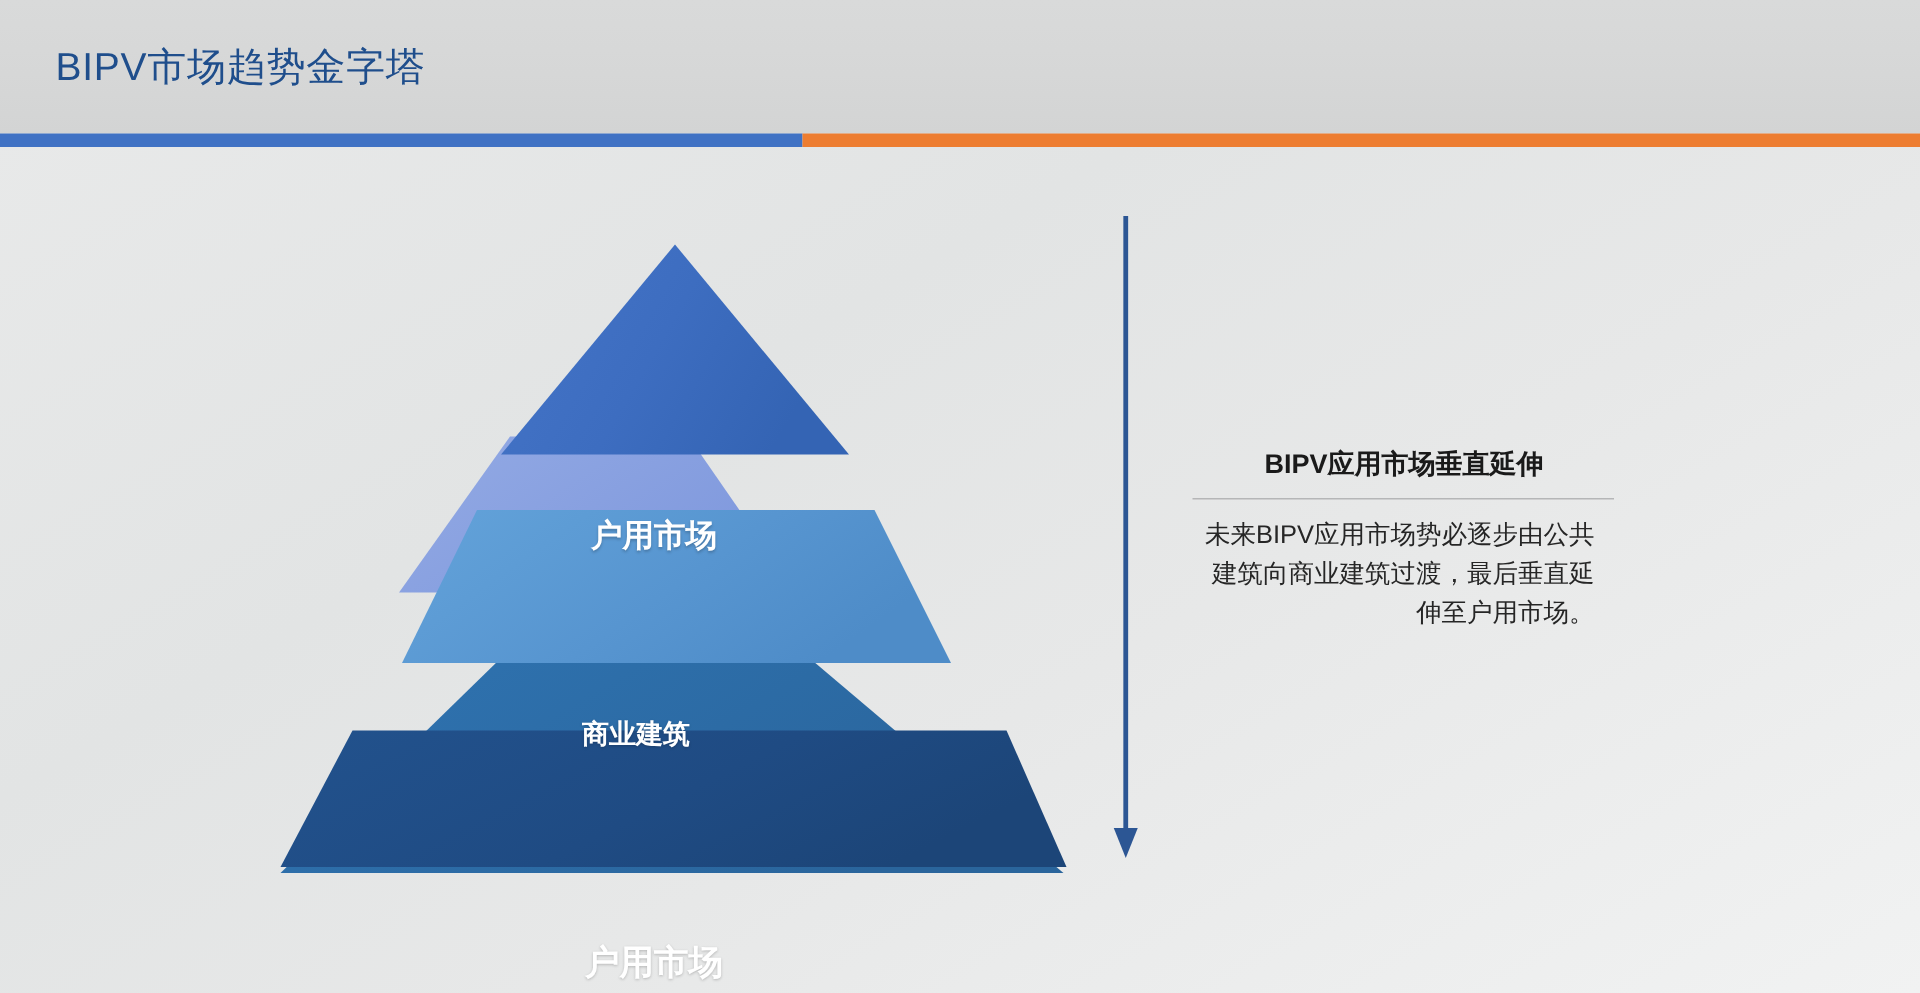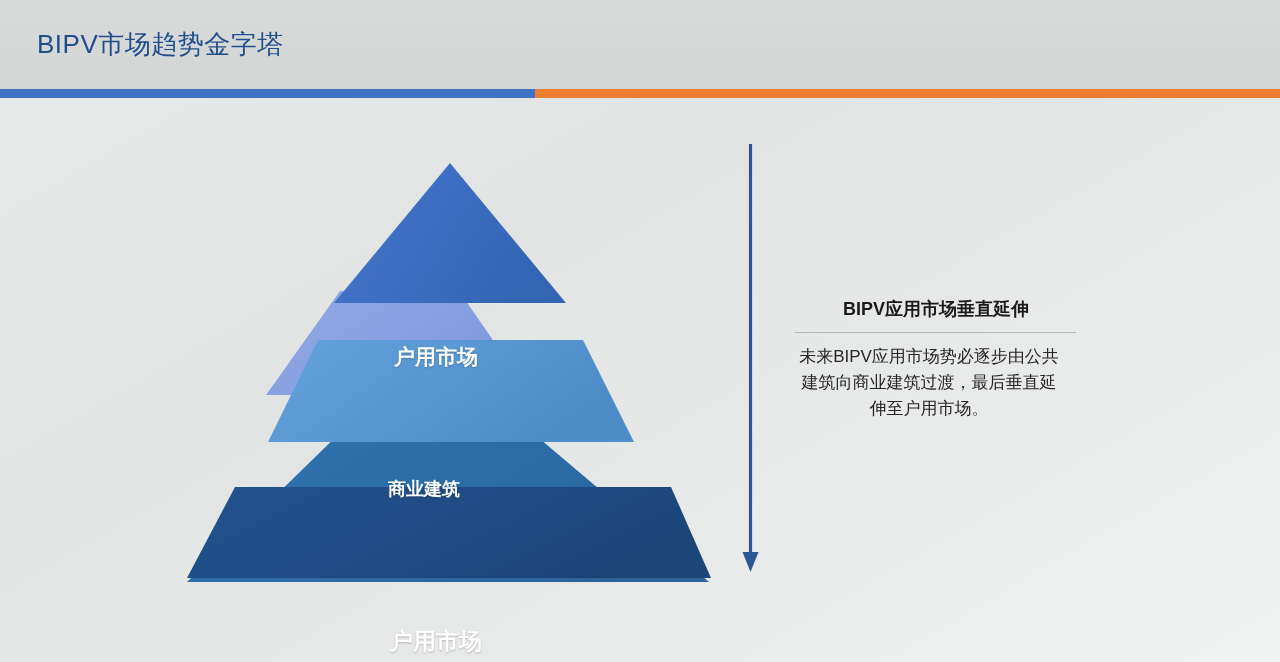--- a/index.html
+++ b/index.html
@@ -127,21 +127,21 @@
     width: 281px;
     height: 1px;
     background: #b5b6b7;
   }
   .panel-body {
     margin-top: 11px;
     font-size: 17px;
     color: #262626;
     line-height: 26px;
     width: 268px;
-    text-align: center;
+    text-align: right;
   }
 </style>
 </head>
 <body>
 
 <div class="slide">
 
   <div class="header-band"></div>
   <div class="slide-title">BIPV市场趋势金字塔</div>
 

